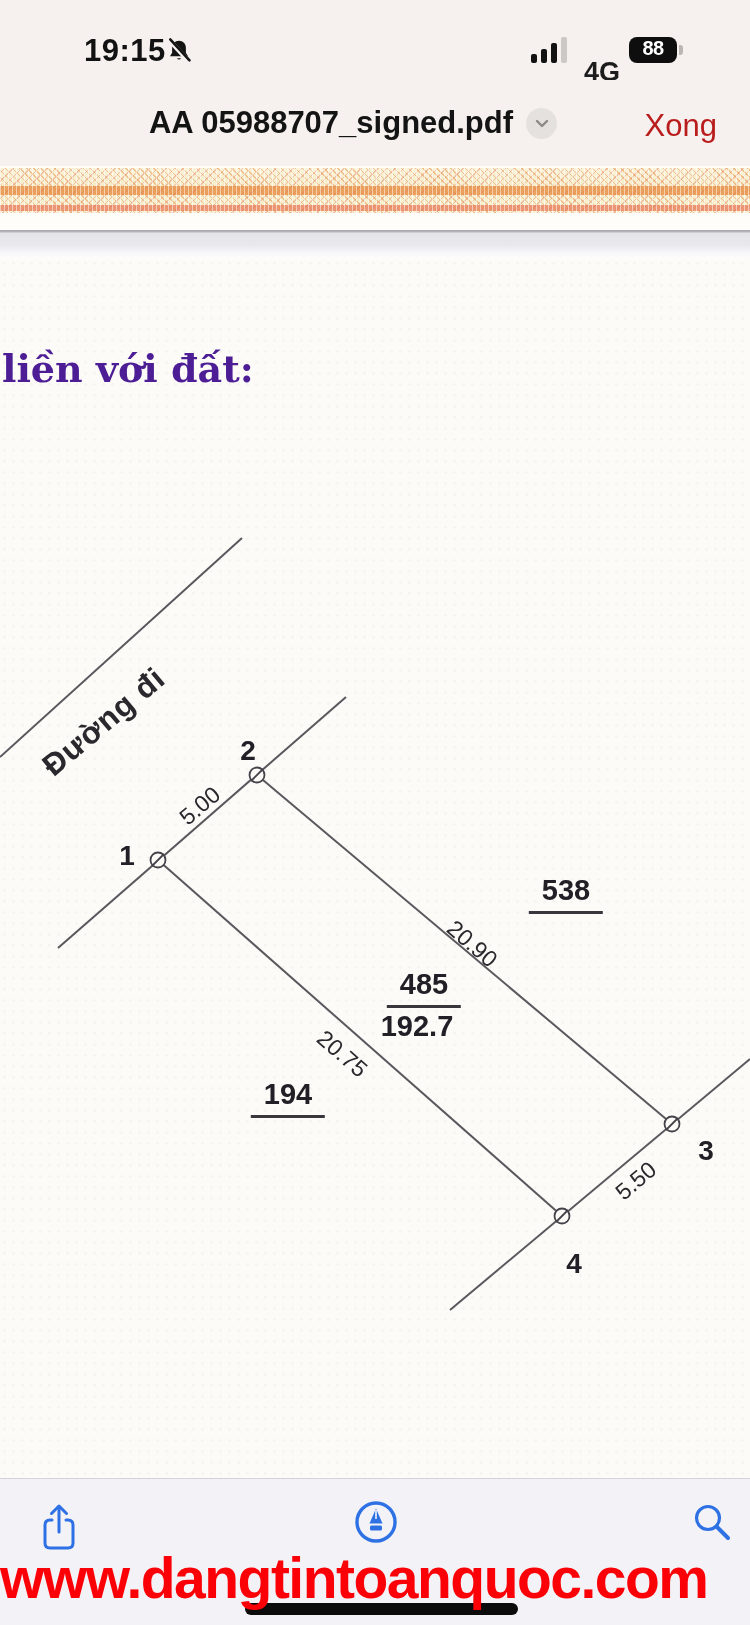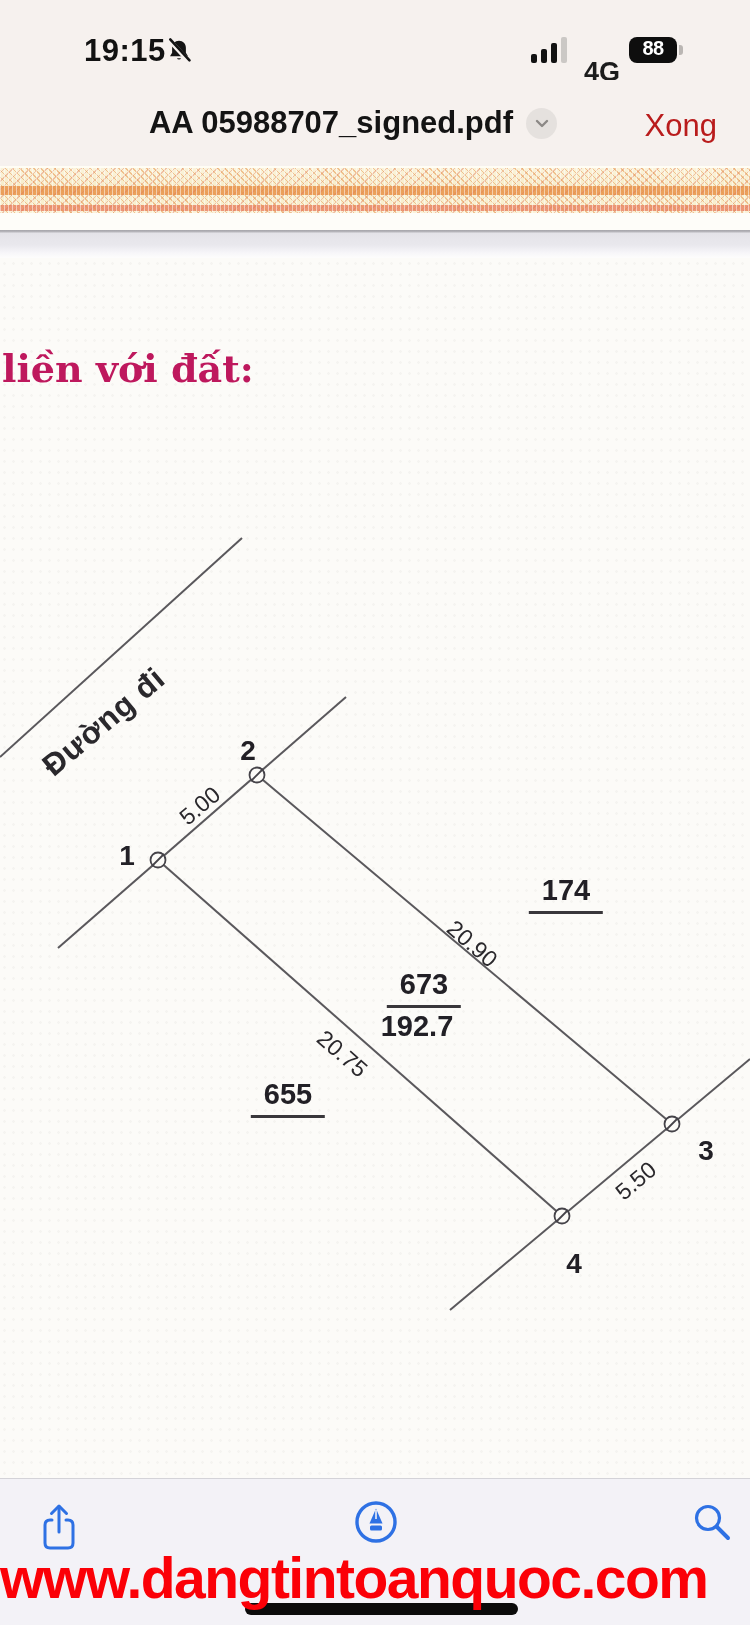--- a/index.html
+++ b/index.html
@@ -50,21 +50,21 @@
       #a6a5aa 17px,#b9b8bd 19px,
       #e4e3e8 20px,#e9e8ed 32px,
       #f7f6f9 40px,#fdfdfc 45px);
   }
   .page{left:0;top:258px;width:750px;height:1220px;background:#fcfbf8;}
   .page::after{content:"";position:absolute;inset:0;
     background-image:radial-gradient(rgba(120,115,110,.05) 1px, rgba(0,0,0,0) 1.4px);
     background-size:9px 11px;}
 
   .doc-heading{left:2px;top:346px;font-family:"DejaVu Serif","Liberation Serif",serif;
-    font-size:38px;font-weight:700;color:#be185d;}
+    font-size:38px;font-weight:700;color:#4c1d95;}
 
   
   svg.plan{left:0;top:0;width:750px;height:1625px;pointer-events:none;}
   .lbl{position:absolute;color:#242226;white-space:nowrap;}
   .ctr{transform:translate(-50%,-50%);}
   .road-label{font-size:31px;font-weight:600;letter-spacing:1px;color:#2a282c;}
   .dim{font-size:23px;font-weight:500;color:#2a282c;}
   .vtx{font-size:28px;font-weight:600;color:#222026;}
   .parcel{font-size:29px;font-weight:600;color:#222026;
           border-bottom:3px solid #39373b;padding:0 13px 4px 13px;}
@@ -154,24 +154,24 @@
 <div class="lbl vtx ctr" style="left:127px;top:856px;">1</div>
 <div class="lbl vtx ctr" style="left:248px;top:751px;">2</div>
 <div class="lbl vtx ctr" style="left:706px;top:1151px;">3</div>
 <div class="lbl vtx ctr" style="left:574px;top:1264px;">4</div>
 
 <div class="lbl dim r-40" style="left:200px;top:806px;">5.00</div>
 <div class="lbl dim r40" style="left:472px;top:944px;">20.90</div>
 <div class="lbl dim r40" style="left:342px;top:1054px;">20.75</div>
 <div class="lbl dim r-40" style="left:636px;top:1181px;">5.50</div>
 
-<div class="lbl parcel ctr" style="left:566px;top:894px;">174</div>
-<div class="lbl parcel ctr" style="left:424px;top:988px;">673</div>
+<div class="lbl parcel ctr" style="left:566px;top:894px;">538</div>
+<div class="lbl parcel ctr" style="left:424px;top:988px;">485</div>
 <div class="lbl area ctr" style="left:417px;top:1026px;">192.7</div>
-<div class="lbl parcel ctr" style="left:288px;top:1098px;">655</div>
+<div class="lbl parcel ctr" style="left:288px;top:1098px;">194</div>
 
 <div class="abs toolbar">
   <div class="tool" style="left:38px;top:24px;">
     <svg width="42" height="50" viewBox="0 0 42 50">
       <g stroke="#2e71e4" stroke-width="3" fill="none" stroke-linecap="round" stroke-linejoin="round">
         <path d="M14 17 H12 Q7 17 7 22 V40 Q7 45 12 45 H30 Q35 45 35 40 V22 Q35 17 30 17 H28"></path>
         <line x1="21" y1="3.5" x2="21" y2="29"></line>
         <path d="M13.5 10.5 L21 3 L28.5 10.5"></path>
       </g>
     </svg>

